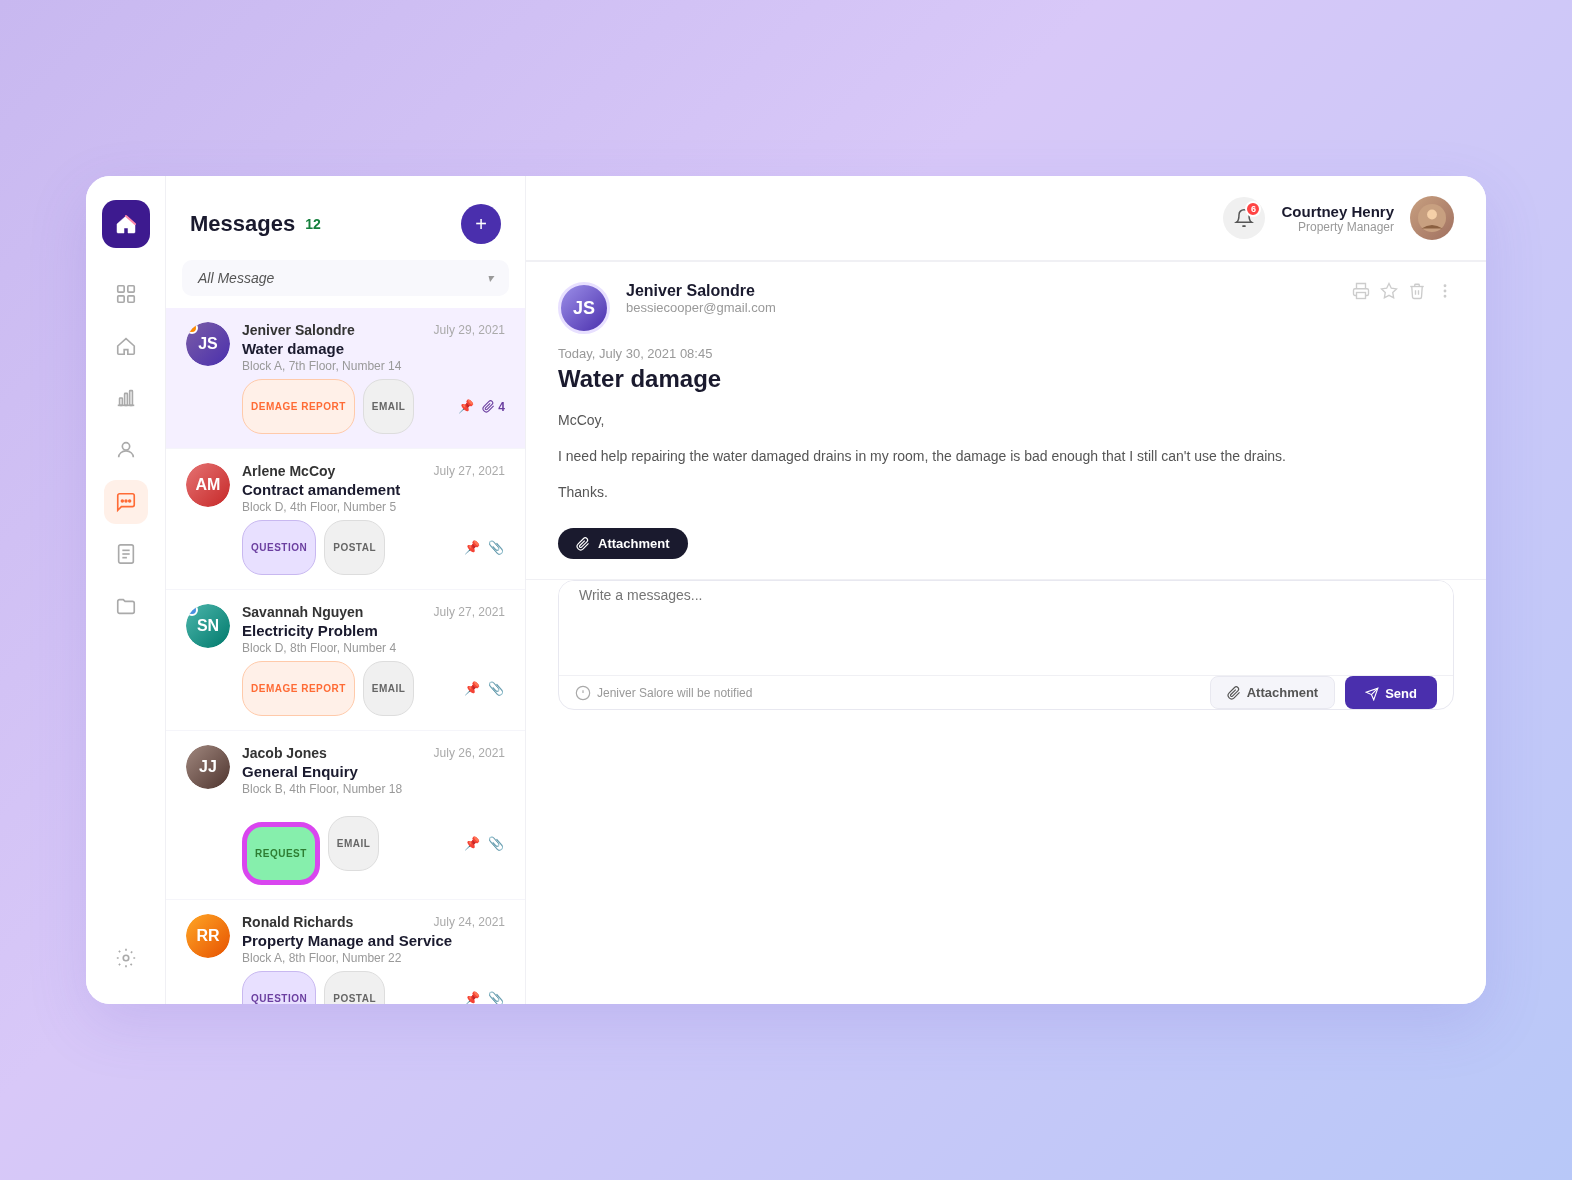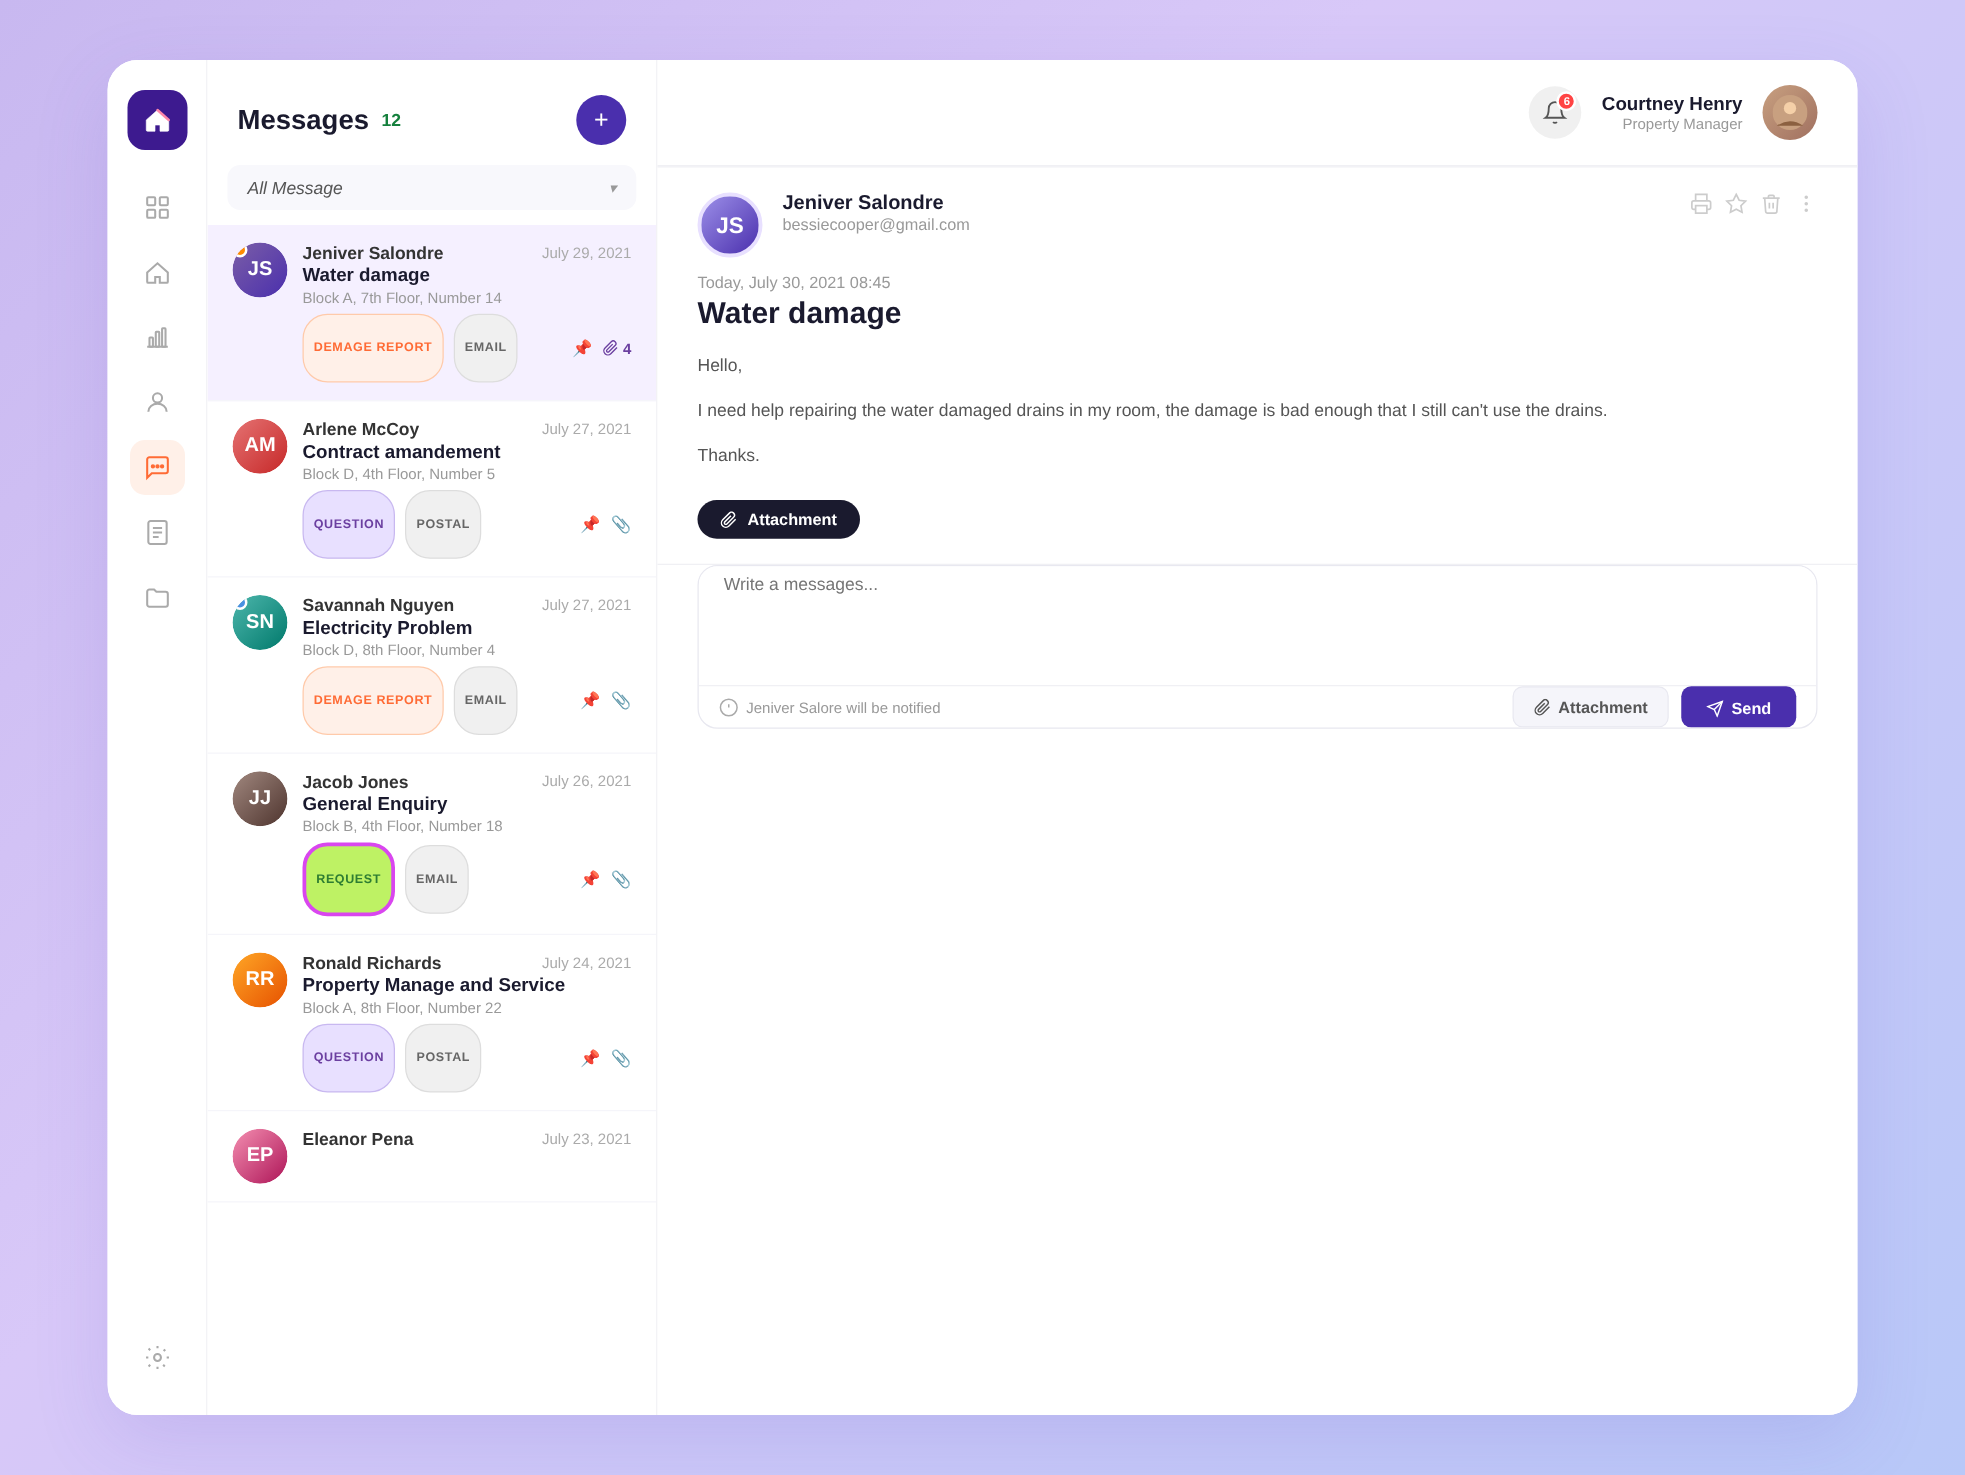--- a/index.html
+++ b/index.html
@@ -7,21 +7,21 @@
       width: 1572px;
       height: 1180px;
       background: linear-gradient(135deg, #c8b8f0 0%, #d8c8f8 40%, #b8c8f8 100%);
       display: flex;
       align-items: center;
       justify-content: center;
       font-family: -apple-system, BlinkMacSystemFont, 'Segoe UI', sans-serif;
     }
     .app-container {
       width: 1400px;
-      height: 1084px;
+      height: 828px;
       background: #fff;
       border-radius: 24px;
       display: flex;
       overflow: hidden;
       box-shadow: 0 20px 60px rgba(100,80,200,0.15);
     }
     
     .sidebar {
       width: 80px;
       background: #fff;
@@ -182,21 +182,21 @@
       font-weight: 600;
       padding: 21px 8px;
       border-radius: 20px;
       text-transform: uppercase;
       letter-spacing: 0.5px;
     }
     .tag-damage { background: #fff0e8; color: #ff6b35; border: 1px solid #ffcaaa; }
     .tag-email { background: #f0f0f0; color: #666; border: 1px solid #ddd; }
     .tag-question { background: #e8e0ff; color: #6b3fa0; border: 1px solid #c8b8f0; }
     .tag-postal { background: #f0f0f0; color: #666; border: 1px solid #ddd; }
-    .tag-request { background: #bef264; color: #2e7d32; border: 3px solid #d946ef; }
+    .tag-request { background: #86efac; color: #2e7d32; border: 5px solid #d946ef; margin-top: 20px; }
     .attach-count {
       display: flex;
       align-items: center;
       gap: 3px;
       color: #6b3fa0;
       font-size: 12px;
       font-weight: 600;
     }
 
     
@@ -651,21 +651,21 @@
                 <circle cx="12" cy="5" r="1" fill="#ccc"></circle>
                 <circle cx="12" cy="12" r="1" fill="#ccc"></circle>
                 <circle cx="12" cy="19" r="1" fill="#ccc"></circle>
               </svg>
           </span>
         </div>
       </div>
       <div class="email-date">Today, July 30, 2021 08:45</div>
       <div class="email-subject">Water damage</div>
       <div class="email-body">
-        <p>Hello,</p>
+        <p>McCoy,</p>
         <p>I need help repairing the water damaged drains in my room, the damage is bad enough that I still can't use the drains.</p>
         <p>Thanks.</p>
       </div>
       <div class="attachment-btn">
         <svg width="14" height="14" viewBox="0 0 24 24" fill="none" stroke="white" stroke-width="2">
             <path d="M21.44 11.05l-9.19 9.19a6 6 0 01-8.49-8.49l9.19-9.19a4 4 0 015.66 5.66l-9.2 9.19a2 2 0 01-2.83-2.83l8.49-8.48"></path>
           </svg>
         <span>Attachment</span>
       </div>
     </div>

